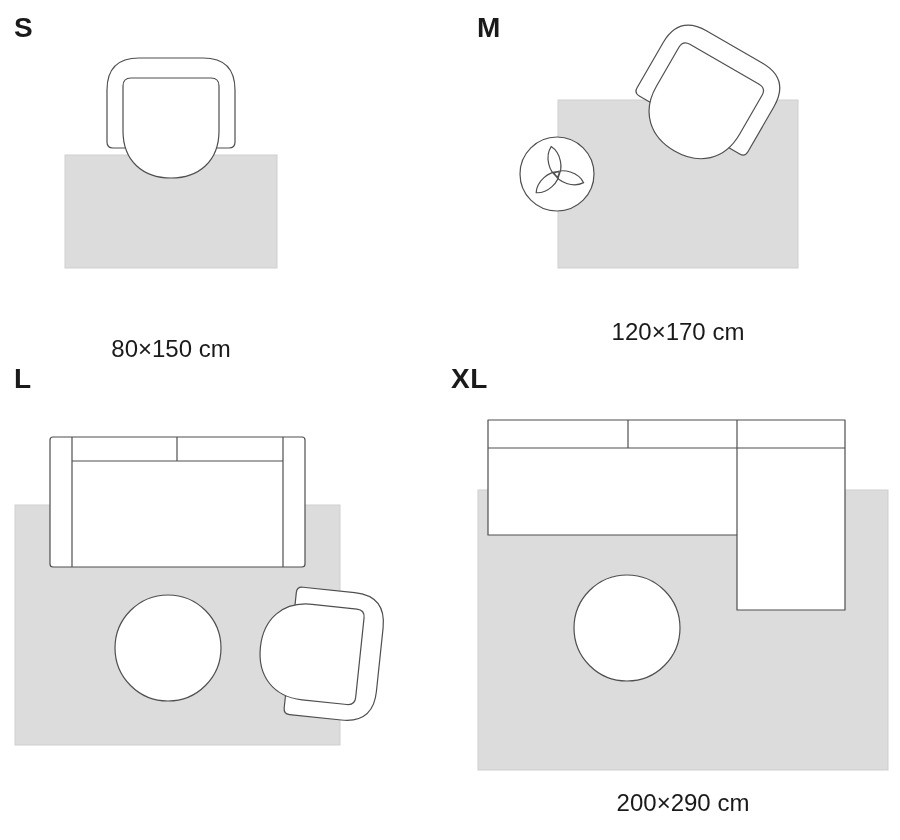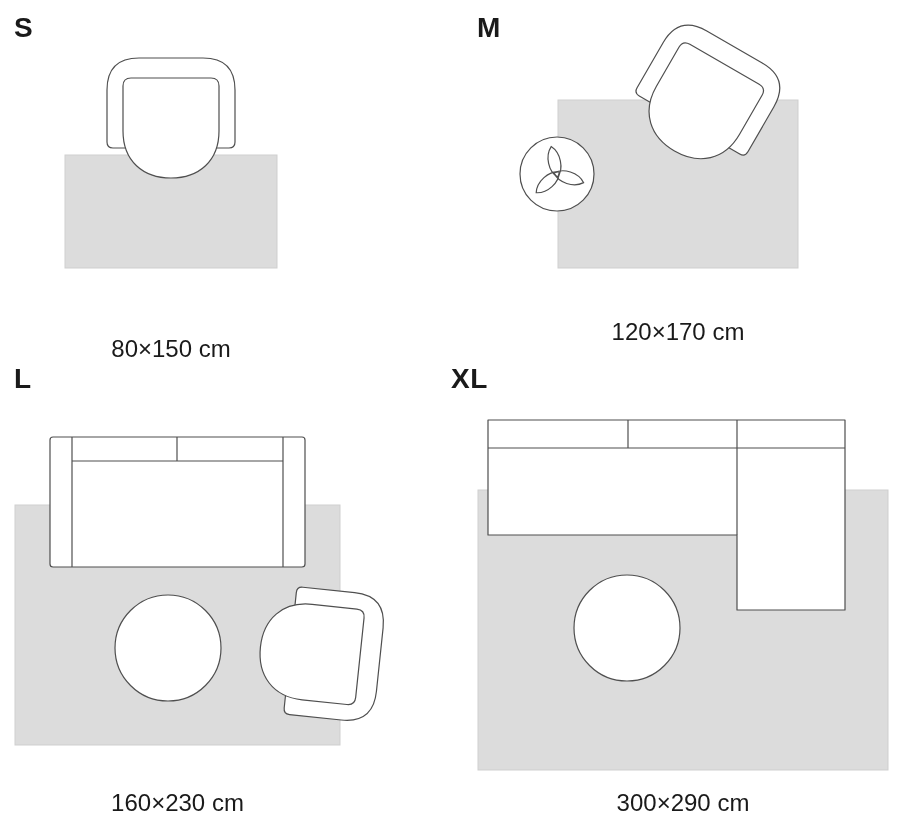--- a/index.html
+++ b/index.html
@@ -76,16 +76,15 @@
     </g>
   </svg>
 
   <div class="size-label" style="left:14px; top:12px;">S</div>
   <div class="size-label" style="left:477px; top:12px;">M</div>
   <div class="size-label" style="left:14px; top:363px;">L</div>
   <div class="size-label" style="left:451px; top:363px;">XL</div>
 
   <div class="caption" style="left:65px;  top:306px; width:212px;margin-top:29px;">80×150 cm</div>
   <div class="caption" style="left:558px; top:306px; width:240px;margin-top:12px;">120×170 cm</div>
-  <div class="caption" style="left:15px;  top:789px; width:325px;">160×230 cm</div>
-  <div class="caption" style="left:478px; top:789px; width:410px;">300×290 cm</div>
+  <div class="caption" style="left:478px; top:789px; width:410px;">200×290 cm</div>
 
 </div>
 
 </body></html>

